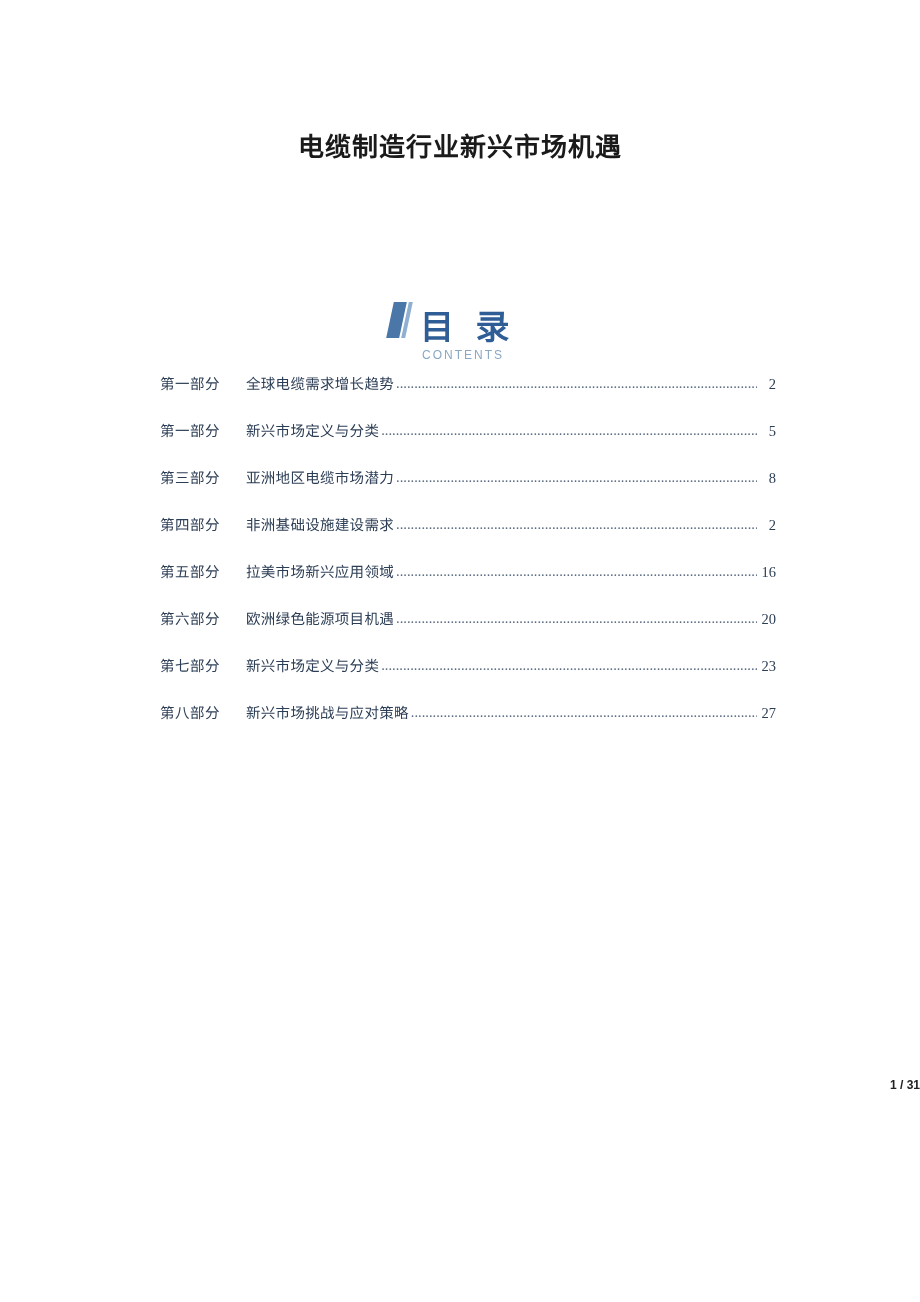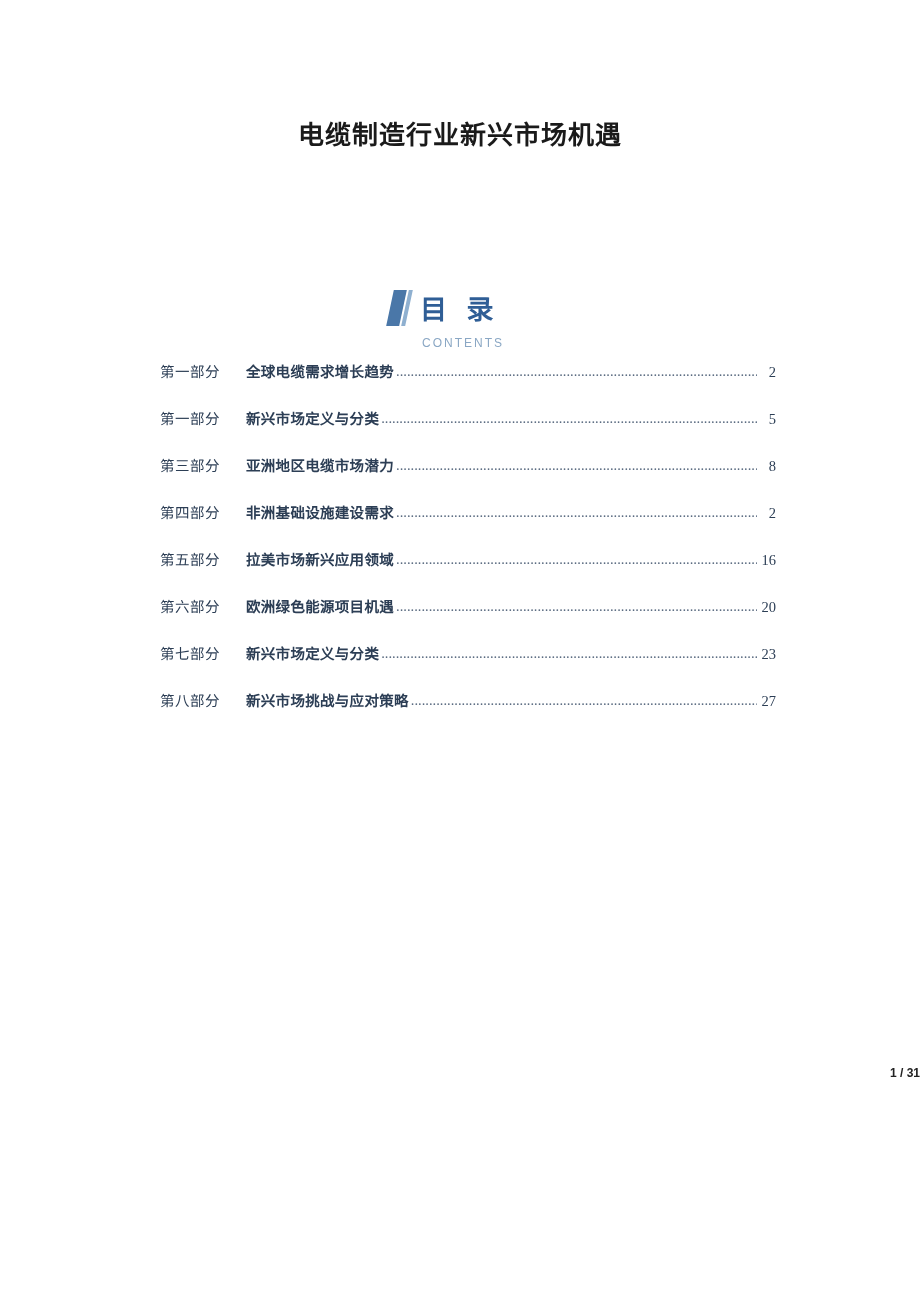--- a/index.html
+++ b/index.html
@@ -4,21 +4,21 @@
 <style>
   html, body {
     margin: 0;
     padding: 0;
     background: #ffffff;
   }
   .page {
     position: relative;
     width: 920px;
     height: 1146px;
-    margin: 2px auto;
+    margin: 14px auto;
     background: #ffffff;
     font-family: "Liberation Serif", "DejaVu Serif", serif;
     overflow: hidden;
   }
   .doc-title {
     position: absolute;
     left: 0;
     right: 0;
     top: 112px;
     text-align: center;
@@ -60,21 +60,21 @@
     height: 36px;
     background: #8fb0d0;
     transform: skewX(-12deg);
   }
   .contents-cn {
     position: absolute;
     left: 40px;
     top: 0px;
     font-family: "Liberation Sans", sans-serif;
     font-weight: bold;
-    font-size: 27px;
+    font-size: 34px;
     color: #2f5e96;
     letter-spacing: 6px;
   }
   .contents-en {
     position: absolute;
     left: 42px;
     top: 48px;
     font-family: "Liberation Sans", sans-serif;
     font-size: 12px;
     color: #8aa7c4;
@@ -99,21 +99,20 @@
   .toc-part {
     flex: 0 0 auto;
     width: 86px;
     color: #2c3e55;
     letter-spacing: 0.5px;
   }
   .toc-label {
     flex: 0 0 auto;
     color: #2c3e55;
     letter-spacing: 0.3px;
-    font-weight: bold;
   }
   .toc-dots {
     flex: 1 1 auto;
     overflow: hidden;
     margin: 0 1px 0 2px;
     color: #5a6b80;
     font-size: 14.5px;
     letter-spacing: 0px;
     position: relative;
     top: -1px;

